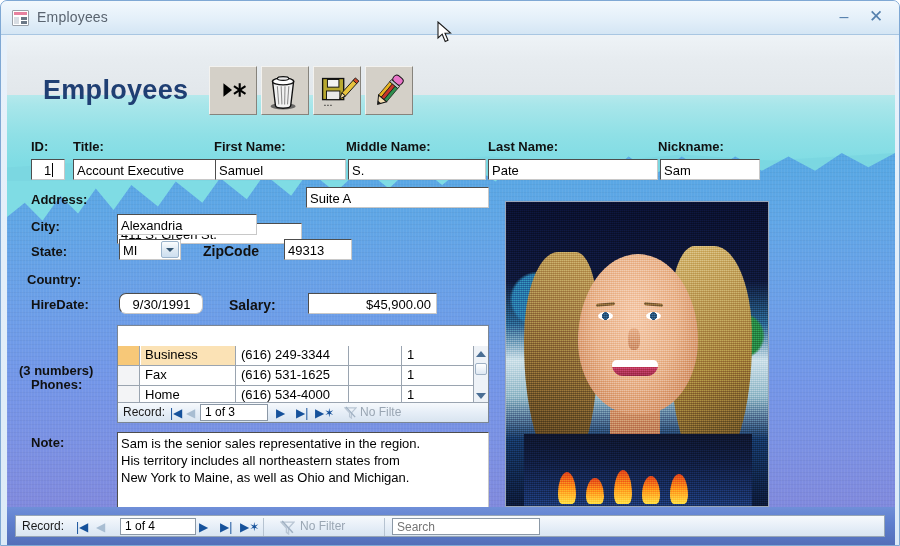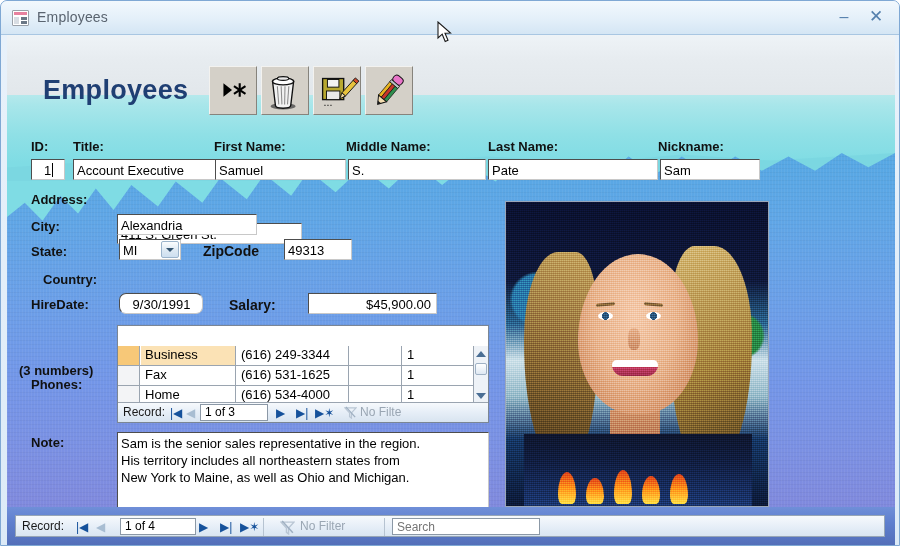--- a/index.html
+++ b/index.html
@@ -450,33 +450,34 @@
 
     <div class="fld ctr" id="f-id"><span>1</span><span class="caret"></span></div>
     <div class="fld" style="left:66px;  top:124px; width:164px;">Account Executive</div>
     <div class="fld" style="left:208px; top:124px; width:131px;">Samuel</div>
     <div class="fld" style="left:341px; top:124px; width:138px;">S.</div>
     <div class="fld" style="left:481px; top:124px; width:170px;">Pate</div>
     <div class="fld" style="left:653px; top:124px; width:100px;">Sam</div>
 
     <div class="lbl" style="left:24px; top:157px;">Address:</div>
     <div class="fld" style="left:110px; top:152px; width:185px;margin-top:36px;">411 S. Green St.</div>
+    <div class="fld" style="left:299px; top:152px; width:183px;">Suite A</div>
 
     <div class="lbl" style="left:24px; top:184px;">City:</div>
     <div class="fld" style="left:110px; top:179px; width:140px;">Alexandria</div>
 
     <div class="lbl" style="left:24px; top:209px;">State:</div>
     <div class="fld" id="f-state">
       <span>MI</span>
       <span id="state-arrow"></span>
     </div>
     <div class="lbl" style="left:196px; top:208px; font-size:14px;">ZipCode</div>
     <div class="fld" style="left:277px; top:204px; width:68px;">49313</div>
 
-    <div class="lbl" style="left:36px; top:237px;text-align:center;">Country:</div>
+    <div class="lbl" style="left:20px; top:237px;text-align:center;">Country:</div>
 
     <div class="lbl" style="left:24px; top:262px;">HireDate:</div>
     <div class="fld ctr" style="left:112px; top:258px; width:84px;border-radius:7px;">9/30/1991</div>
     <div class="lbl" style="left:222px; top:262px; font-size:14px;">Salary:</div>
     <div class="fld num" style="left:301px; top:258px; width:129px;">$45,900.00</div>
 
     <div class="lbl" style="left:24px; top:296px;margin-top:46px;">Phones:</div>
     <div class="lbl" style="left:12px; top:328px;">(3 numbers)</div>
 
     <div id="subform">

